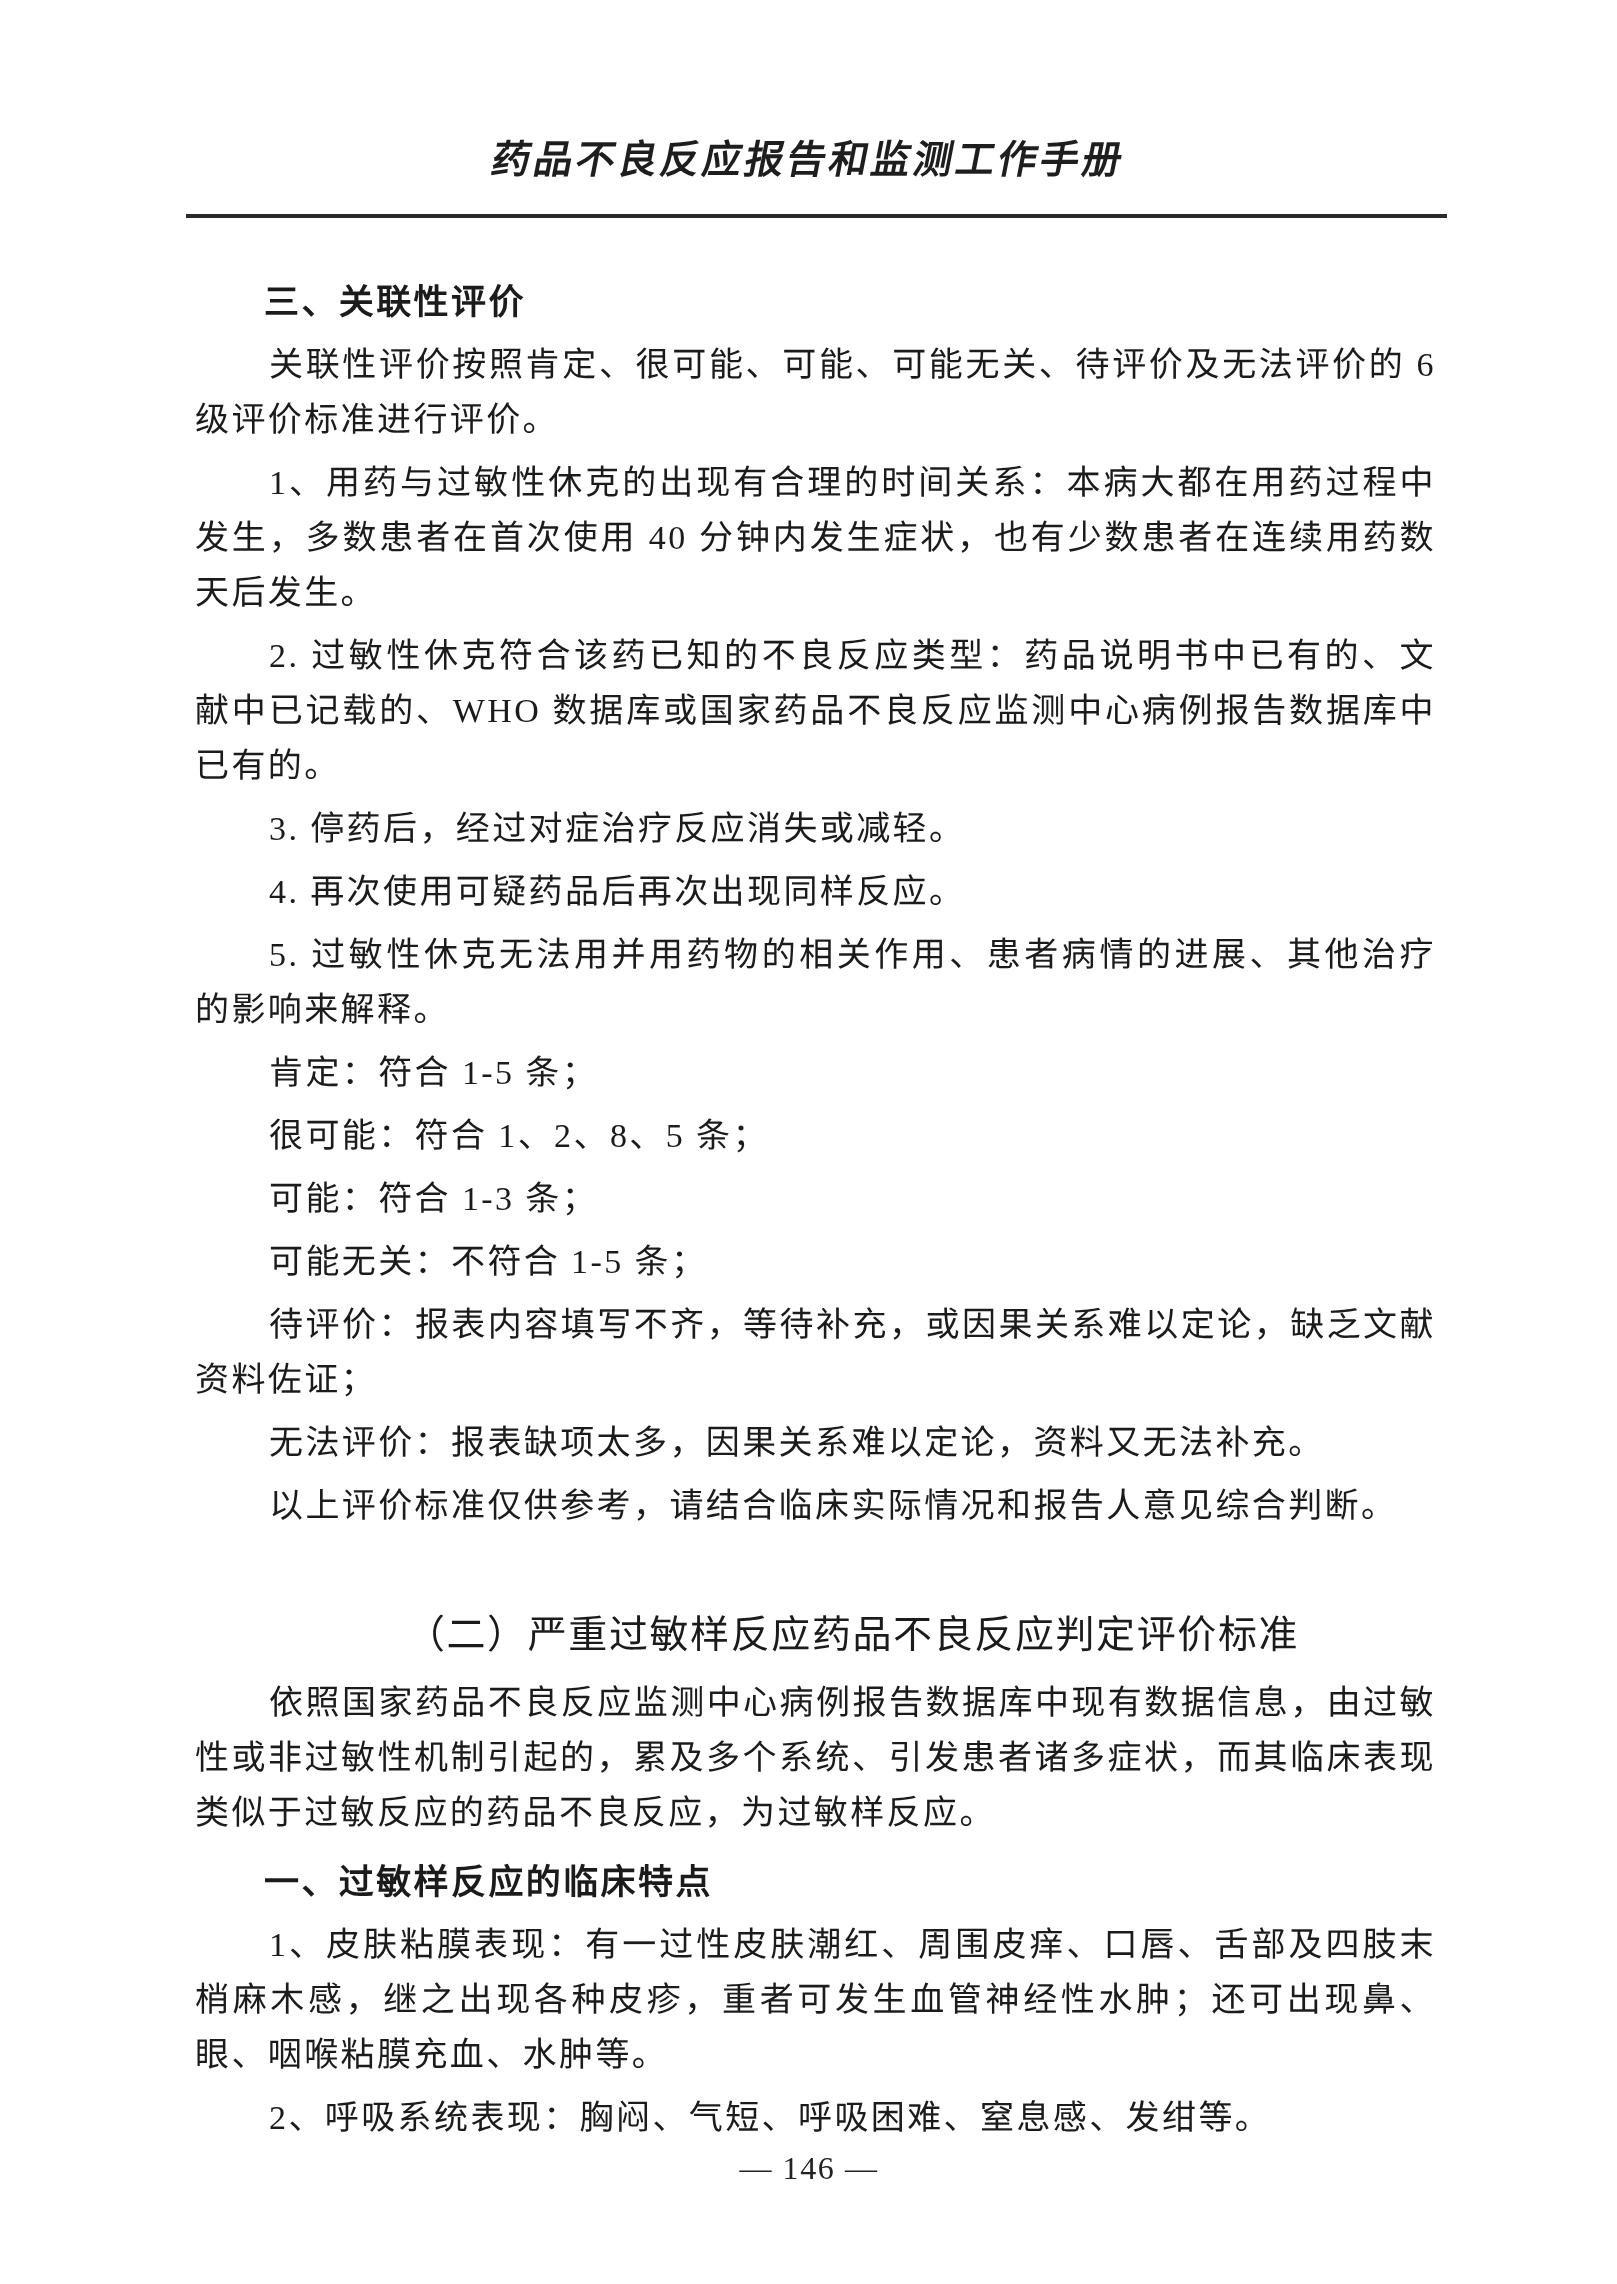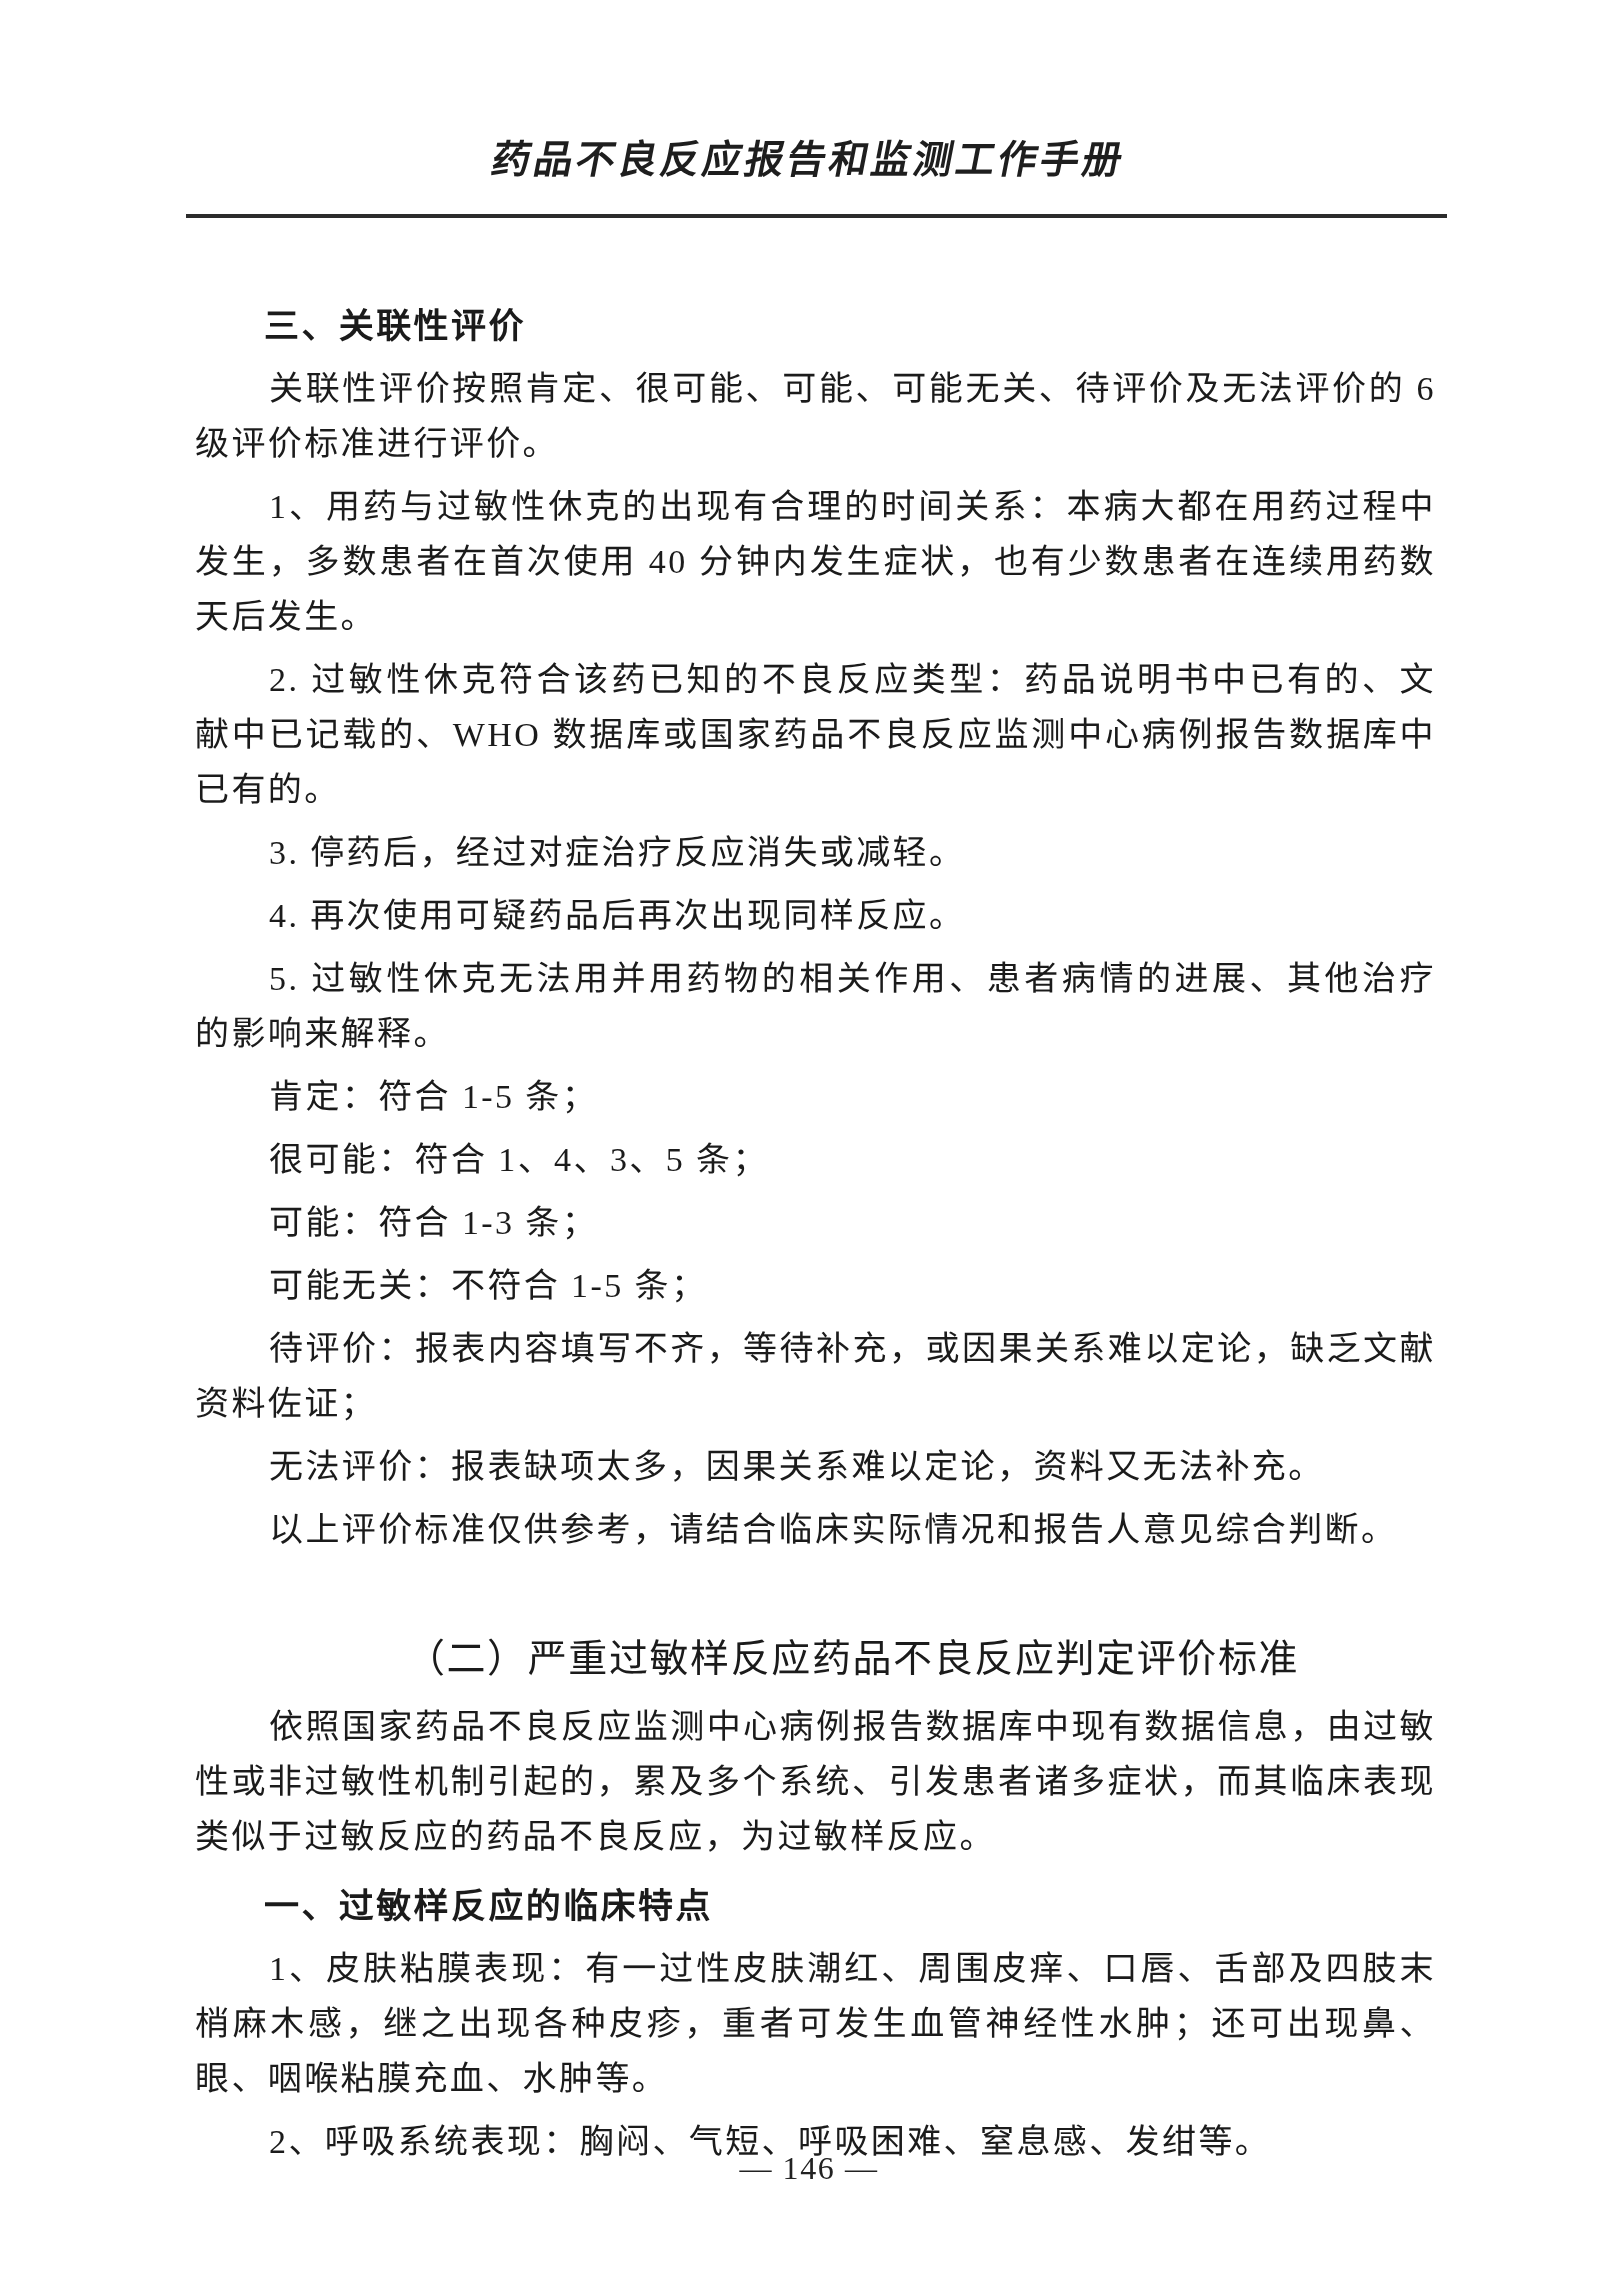--- a/index.html
+++ b/index.html
@@ -59,21 +59,21 @@
     font-family: "Liberation Sans", "DejaVu Sans", sans-serif;
     font-weight: 700;
     font-size: 35px;
     line-height: 55px;
     letter-spacing: 2.4px;
     margin: 14.5px 0 8px;
     padding-left: 77px;
     text-align: left;
   }
   .content > .doc-h2:first-child {
-    margin-top: 80px;
+    margin-top: 56px;
   }
   .doc-h1 {
     font-family: "Liberation Sans", "DejaVu Sans", sans-serif;
     font-weight: 400;
     font-size: 39px;
     line-height: 61px;
     letter-spacing: 1.6px;
     margin: 71px 0 9.7px;
     padding-left: 74px;
     text-align: center;
@@ -105,21 +105,21 @@
 
   <main class="content">
     <h2 class="doc-h2">三、关联性评价</h2>
     <p class="doc-p">关联性评价按照肯定、很可能、可能、可能无关、待评价及无法评价的 6 级评价标准进行评价。</p>
     <p class="doc-p">1、用药与过敏性休克的出现有合理的时间关系：本病大都在用药过程中发生，多数患者在首次使用 40 分钟内发生症状，也有少数患者在连续用药数天后发生。</p>
     <p class="doc-p">2. 过敏性休克符合该药已知的不良反应类型：药品说明书中已有的、文献中已记载的、WHO 数据库或国家药品不良反应监测中心病例报告数据库中已有的。</p>
     <p class="doc-p">3. 停药后，经过对症治疗反应消失或减轻。</p>
     <p class="doc-p">4. 再次使用可疑药品后再次出现同样反应。</p>
     <p class="doc-p">5. 过敏性休克无法用并用药物的相关作用、患者病情的进展、其他治疗的影响来解释。</p>
     <p class="doc-p">肯定：符合 1-5 条；</p>
-    <p class="doc-p">很可能：符合 1、4、3、5 条；</p>
+    <p class="doc-p">很可能：符合 1、2、8、5 条；</p>
     <p class="doc-p">可能：符合 1-3 条；</p>
     <p class="doc-p">可能无关：不符合 1-5 条；</p>
     <p class="doc-p">待评价：报表内容填写不齐，等待补充，或因果关系难以定论，缺乏文献资料佐证；</p>
     <p class="doc-p">无法评价：报表缺项太多，因果关系难以定论，资料又无法补充。</p>
     <p class="doc-p">以上评价标准仅供参考，请结合临床实际情况和报告人意见综合判断。</p>
     <h1 class="doc-h1">（二）严重过敏样反应药品不良反应判定评价标准</h1>
     <p class="doc-p">依照国家药品不良反应监测中心病例报告数据库中现有数据信息，由过敏性或非过敏性机制引起的，累及多个系统、引发患者诸多症状，而其临床表现类似于过敏反应的药品不良反应，为过敏样反应。</p>
     <h2 class="doc-h2">一、过敏样反应的临床特点</h2>
     <p class="doc-p">1、皮肤粘膜表现：有一过性皮肤潮红、周围皮痒、口唇、舌部及四肢末梢麻木感，继之出现各种皮疹，重者可发生血管神经性水肿；还可出现鼻、眼、咽喉粘膜充血、水肿等。</p>
     <p class="doc-p">2、呼吸系统表现：胸闷、气短、呼吸困难、窒息感、发绀等。</p>

